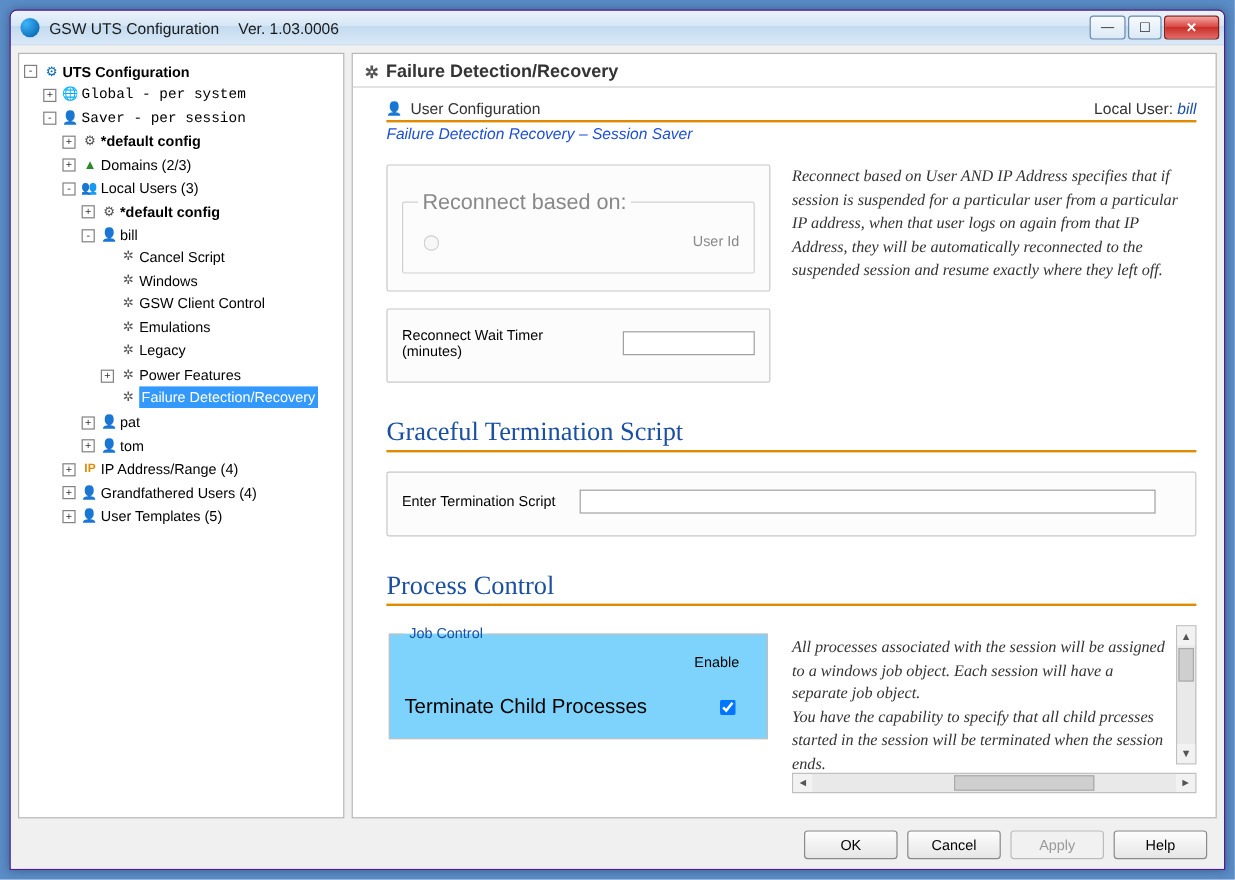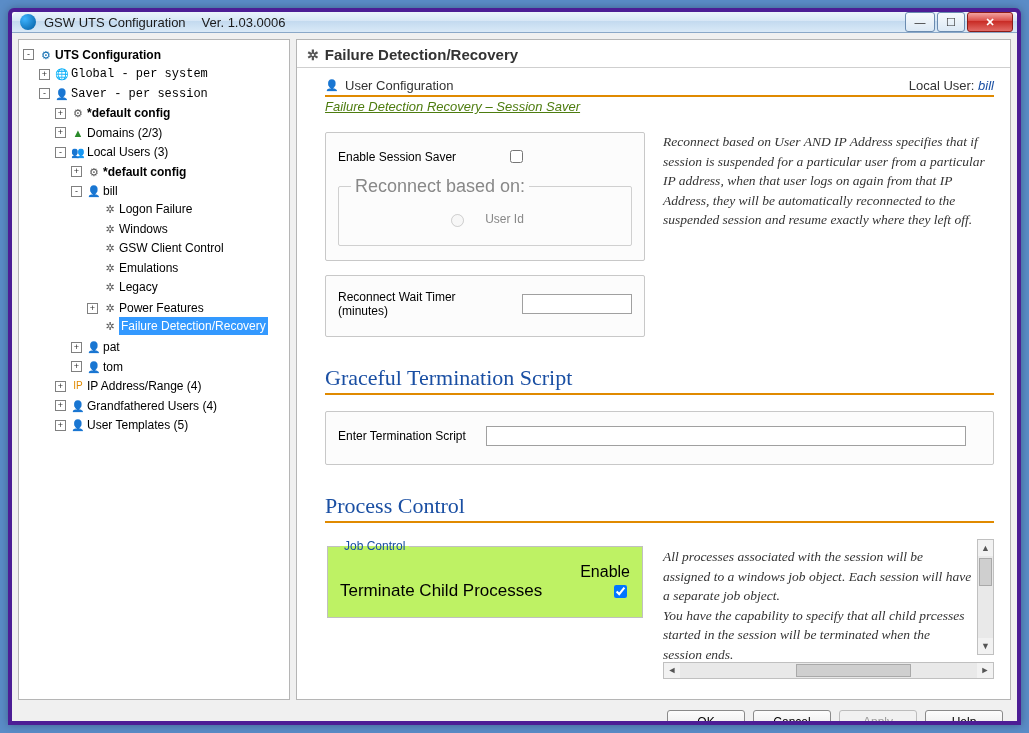--- a/index.html
+++ b/index.html
@@ -7,21 +7,21 @@
     margin: 0;
     font-family: "Segoe UI", Tahoma, sans-serif;
     font-size: 12px;
     background: #5a8cc7;
     padding: 8px;
   }
   .window {
     width: 1013px;
     height: 717px;
     background: #fff;
-    border: 4px solid #4c1d95;
+    border: 1px solid #4c1d95;
     border-radius: 6px 6px 0 0;
     box-shadow: 0 0 8px rgba(0,0,0,0.3);
     display: flex;
     flex-direction: column;
     overflow: hidden;
   }
   .titlebar {
     height: 30px;
     background: linear-gradient(#eaf3fb, #d6e6f5 45%, #c3daef 46%, #d9e9f7);
     border-bottom: 1px solid #8aa8c8;
@@ -76,21 +76,21 @@
     width: 11px; height: 11px; border: 1px solid #808080; font-size: 9px;
     line-height: 9px; text-align: center; background: #fff; margin-right: 3px;
     color: #333;
   }
   .noexp { width: 11px; height: 11px; margin-right: 3px; display:inline-block; }
   .ticon { width: 14px; height: 14px; display:inline-flex; align-items:center; justify-content:center; font-size:11px; }
   .ic-globe { color:#2a6; }
   .ic-gear { color:#555; }
   .ic-user { color:#4a7ec8; }
   .ic-userg { color:#888; }
-  .ic-ip { color:#e08a00; font-weight:normal; font-size:10px; }
+  .ic-ip { color:#e08a00; font-weight:bold; font-size:10px; }
   .ic-tri { color:#2a8a2a; }
   .ic-cfg { color:#0a6ab0; }
   .mono { font-family: "Courier New", monospace; }
   .bold { font-weight: bold; }
   .sel { background:#3399ff; color:#fff; padding:0 2px; }
 
   .content-pane {
     flex: 1;
     background: #fff;
     border: 1px solid #b5b5b5;
@@ -106,21 +106,21 @@
   .hdr .gear { font-size:14px; color:#555; }
   .inner { padding: 10px 16px 20px 28px; }
   .userhdr {
     display:flex; align-items:center; gap:6px;
     border-bottom: 2px solid #e08a00;
     padding-bottom: 2px;
   }
   .userhdr .ut { font-size:13px; color:#333; }
   .userhdr .right { margin-left:auto; font-size:13px; color:#333; }
   .userhdr .right .un { color:#1a4fa3; font-style: italic; }
-  .subtitle { color:#4d7c0f; font-style: italic; font-size:13px; margin-top:2px;text-decoration:underline; }
+  .subtitle { color:#1d4ed8; font-style: italic; font-size:13px; margin-top:2px; }
 
   .cols { display:flex; gap:18px; margin-top:18px; }
   .leftcol { flex: 0 0 320px; display:flex; flex-direction:column; gap:14px; }
   .rightcol { flex: 1; font-family: Georgia, serif; font-style: italic; font-size:13.5px; color:#333; line-height:1.45; }
   fieldset.fs {
     border: 1px solid #c8c8c8; border-radius:2px; padding: 10px 12px 14px 12px;
     margin: 0; background:#fcfcfc;
   }
   fieldset.fs legend { font-size:18px; color:#333; padding:0 4px; }
   fieldset.fsinner { border:1px solid #d0d0d0; margin-top:10px; }
@@ -133,23 +133,23 @@
 
   .section-title {
     font-family: Georgia, "Times New Roman", serif;
     color:#1a4fa3; font-size:22px; font-style:normal;
     border-bottom: 2px solid #e08a00; padding-bottom:2px; margin: 28px 0 16px 0;
   }
 
   .pc-cols { display:flex; gap:18px; }
   .pc-left { flex:0 0 320px; }
   .pc-right { flex:1; position:relative; }
-  fieldset.job { border:1px solid #c0c0c0; padding:10px 12px 16px 12px; background:#bef264;}
+  fieldset.job { border:1px solid #c0c0c0; padding:10px 23px 16px 12px; background:#7dd3fc;}
   fieldset.job legend { color:#1a4fa3; font-size:12px; padding:0 4px;}
-  .enablehdr { text-align:right; font-size:16px; margin-bottom:0; }
+  .enablehdr { text-align:right; font-size:12px; margin-bottom:20px; }
   .jobrow { display:flex; align-items:center; }
   .jobrow .lbl { flex:1; font-size:17px; }
   .desc { font-family: Georgia, serif; font-style: italic; font-size:13.5px; color:#333; line-height:1.45; padding-right: 22px;}
   .vscroll {
     position:absolute; right:0; top:0; bottom:24px; width:17px;
     background:#e9e9e9; border:1px solid #c0c0c0;
   }
   .vscroll .thumb { position:absolute; top:18px; left:1px; right:1px; height:28px; background:#cfcfcf; border:1px solid #a9a9a9;}
   .vscroll .arrow { position:absolute; left:0; right:0; height:16px; background:#f2f2f2; text-align:center; font-size:9px; line-height:16px; color:#555;}
   .vscroll .arrow.up{top:0;} .vscroll .arrow.down{bottom:0;}
@@ -234,21 +234,21 @@
                           </span></li>
                       <li><span class="row">
                         <span class="exp">-</span>
                         <span class="ticon ic-user">👤</span>
                         <span>bill</span>
                           </span>
                         <ul>
                           <li><span class="row">
                                 <span class="noexp"></span>
                                 <span class="ticon ic-gear">✲</span>
-                                <span>Logon Failure</span>
+                                <span>Cancel Script</span>
                               </span></li>
                           <li><span class="row">
                                 <span class="noexp"></span>
                                 <span class="ticon ic-gear">✲</span>
                                 <span>Windows</span>
                               </span></li>
                           <li><span class="row">
                                 <span class="noexp"></span>
                                 <span class="ticon ic-gear">✲</span>
                                 <span>GSW Client Control</span>
@@ -321,28 +321,24 @@
             <span class="right">
               <span>Local User:</span>
               <span class="un">bill</span>
             </span>
           </div>
           <div class="subtitle">Failure Detection Recovery – Session Saver</div>
 
           <div class="cols">
             <div class="leftcol">
               <fieldset class="fs">
-                <div class="formline">
-                  <label>Enable Session Saver</label>
-                  <input type="checkbox" style="">
-                </div>
                 <fieldset class="fs fsinner disabled">
                   <legend>Reconnect based on:</legend>
                   <div style="text-align:center;">
-                    <div class="formline" style="justify-content:center;">
+                    <div class="formline" style="justify-content:space-between;">
                       <input type="radio" disabled="" style="">
                       <span>User Id</span>
                     </div>
                   </div>
                 </fieldset>
               </fieldset>
               <fieldset class="fs">
                 <div class="formline">
                   <label>Reconnect Wait Timer (minutes)</label>
                   <input class="txt med" type="text" style="">

